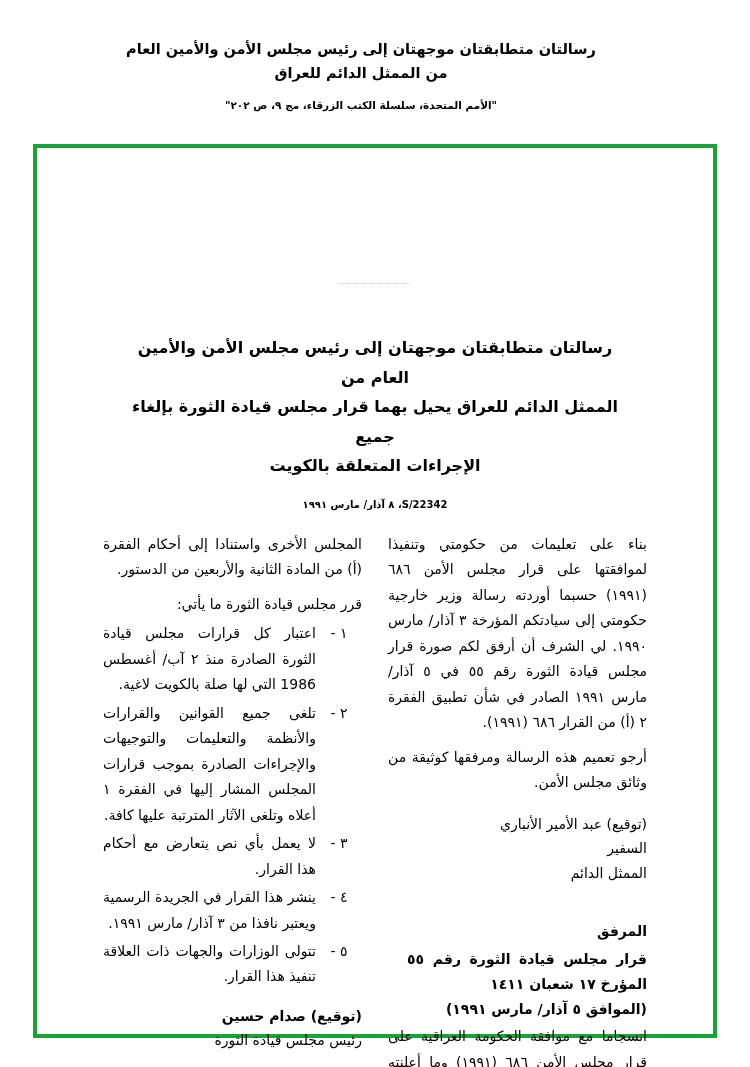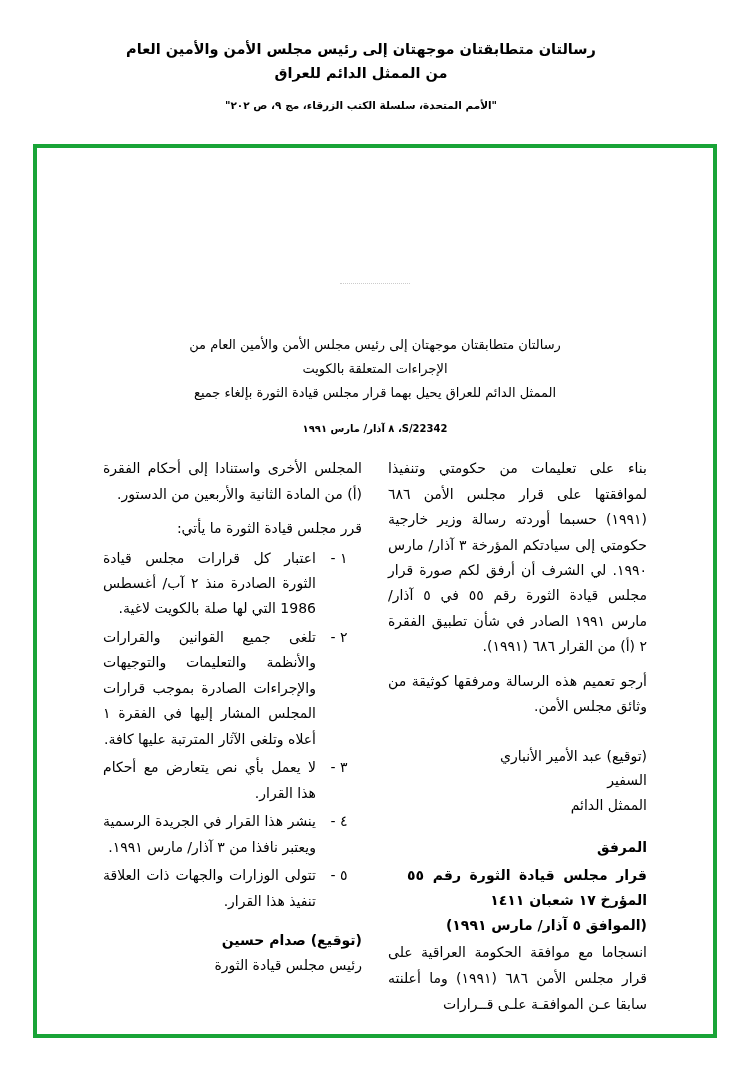--- a/index.html
+++ b/index.html
@@ -60,22 +60,22 @@
   
   .faint-rule {
     width: 70px;
     height: 1px;
     border-top: 1px dotted #cccccc;
     margin: 75px auto 48px auto;
   }
 
   .doc-title {
     text-align: center;
-    font-weight: normal;
-    font-size: 13px;
+    font-weight: bold;
+    font-size: 16px;
     line-height: 1.85;
     margin: 0 14px 0 14px;
   }
 
   .doc-symbol {
     text-align: center;
     font-weight: bold;
     font-size: 10px;
     margin-top: 18px;
     letter-spacing: 0;
@@ -126,27 +126,27 @@
     line-height: 1.75;
   }
   .sig-block .sig-line {
     font-weight: bold;
   }
   .sig-block .sig-role {
     font-weight: normal;
   }
 
   .right-sig {
-    margin-top: 24px;
+    margin-top: 16px;
     line-height: 1.75;
   }
 
   .annex-head {
     font-weight: bold;
-    margin-top: 18px;
+    margin-top: 34px;
   }
   .annex-title {
     font-weight: bold;
     line-height: 1.8;
     margin-top: 2px;
     margin-left: 19px;
   }
   .annex-body {
     margin-top: 2px;
     line-height: 1.85;
@@ -164,22 +164,22 @@
   <div class="line3">"الأمم المتحدة، سلسلة الكتب الزرقاء، مج ٩، ص ٢٠٢"</div>
 </div>
 
 <div class="frame">
   <div class="sheet">
 
     <div class="faint-rule"></div>
 
     <div class="doc-title">
       <div>رسالتان متطابقتان موجهتان إلى رئيس مجلس الأمن والأمين العام من</div>
+      <div>الممثل الدائم للعراق يحيل بهما قرار مجلس قيادة الثورة بإلغاء جميع</div>
       <div>الإجراءات المتعلقة بالكويت</div>
-      <div>الممثل الدائم للعراق يحيل بهما قرار مجلس قيادة الثورة بإلغاء جميع</div>
     </div>
 
     <div class="doc-symbol">S/22342، ٨ آذار/ مارس ١٩٩١</div>
 
     <div class="columns">
 
       <div class="col">
         <p>بناء على تعليمات من حكومتي وتنفيذا لموافقتها على قرار مجلس الأمن ٦٨٦ (١٩٩١) حسبما أوردته رسالة وزير خارجية حكومتي إلى سيادتكم المؤرخة ٣ آذار/ مارس ١٩٩٠. لي الشرف أن أرفق لكم صورة قرار مجلس قيادة الثورة رقم ٥٥ في ٥ آذار/ مارس ١٩٩١ الصادر في شأن تطبيق الفقرة ٢ (أ) من القرار ٦٨٦ (١٩٩١).</p>
         <div class="spacer-sm"></div>
         <p>أرجو تعميم هذه الرسالة ومرفقها كوثيقة من وثائق مجلس الأمن.</p>

